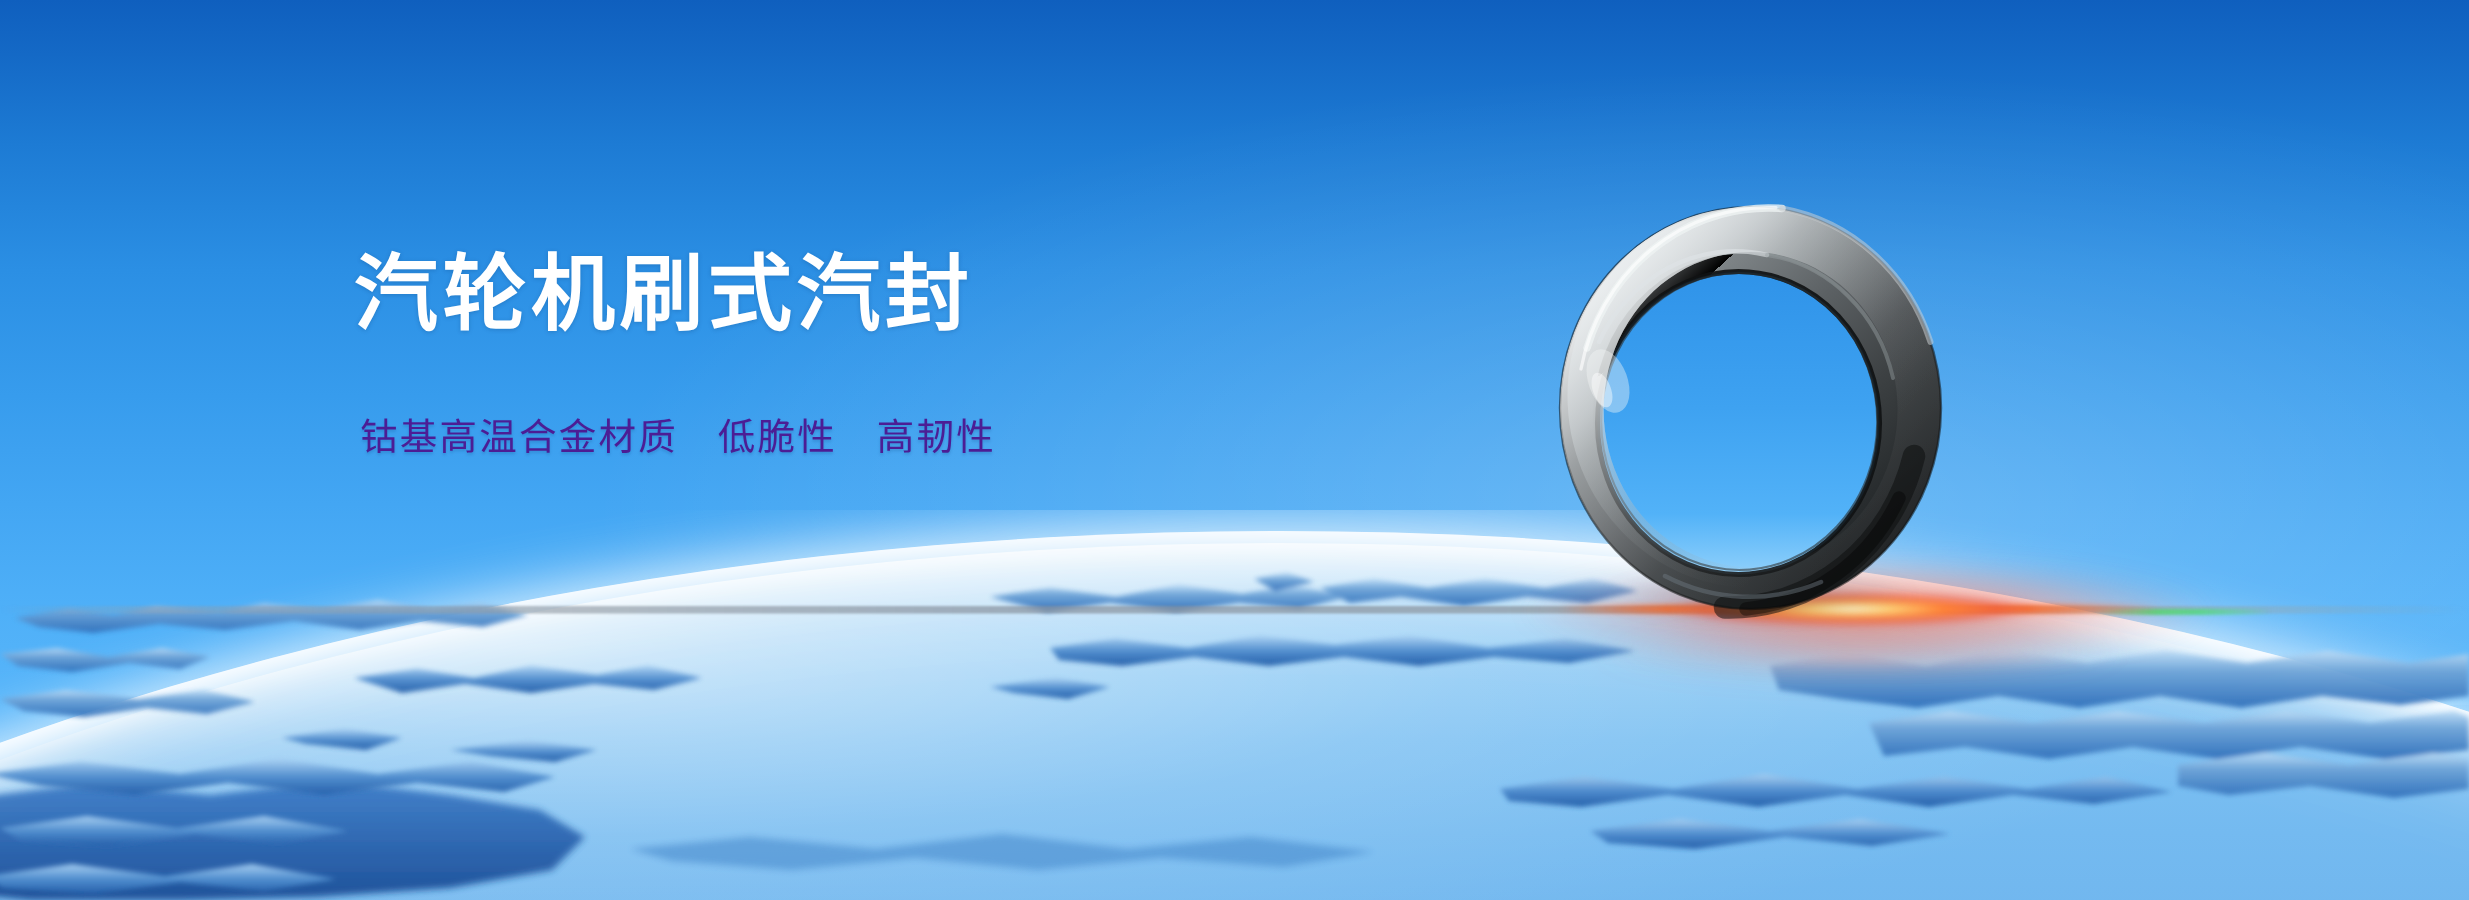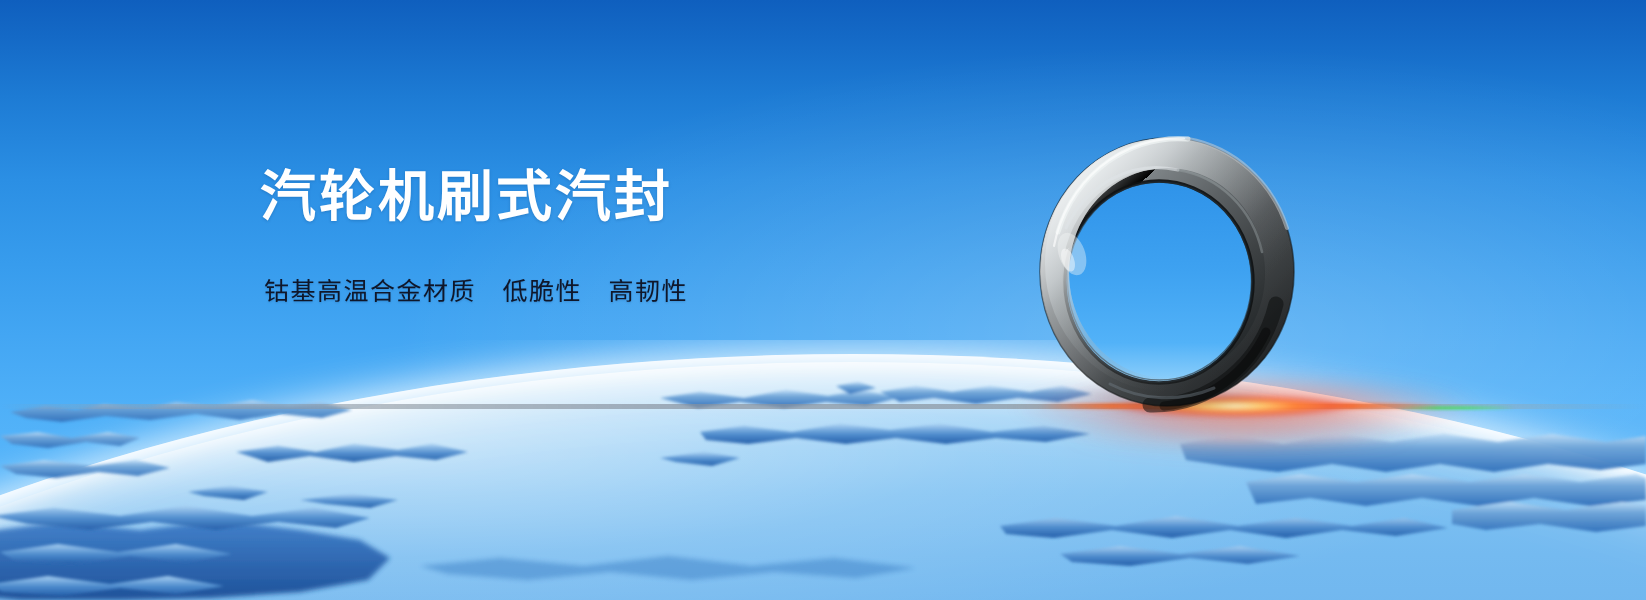--- a/index.html
+++ b/index.html
@@ -229,38 +229,38 @@
       rgba(60,80,100,0.38) 0%,
       rgba(60,80,100,0.16) 55%,
       rgba(60,80,100,0) 100%);
     filter: blur(6px);
     pointer-events: none;
   }
 
   
   .copy {
     position: absolute;
-    left: 260px;
+    left: 236px;
     top: 168px;
     width: 640px;
   }
   .headline {
     margin: 0;
     color: #ffffff;
     font-size: 56px;
     line-height: 1.05;
     font-weight: 700;
     letter-spacing: 3px;
     font-family: "DejaVu Sans", "Liberation Sans", sans-serif;
     text-shadow: 0 1px 3px rgba(10,60,120,0.28);
     white-space: nowrap;
   }
   .sub {
     margin: 0;
-    color: #0f172a;
+    color: #4c1d95;
     font-weight: 400;
     font-size: 25px;
     letter-spacing: 1.5px;
     font-family: "DejaVu Sans", "Liberation Sans", sans-serif;
     text-shadow: 0 1px 2px rgba(10,60,120,0.22);
     white-space: nowrap;
   }
   .sub-1 { margin-top: 44px; padding-left: 4px; }
   .sub-2 { margin-top: 22px; padding-left: 50px; }
 </style>

